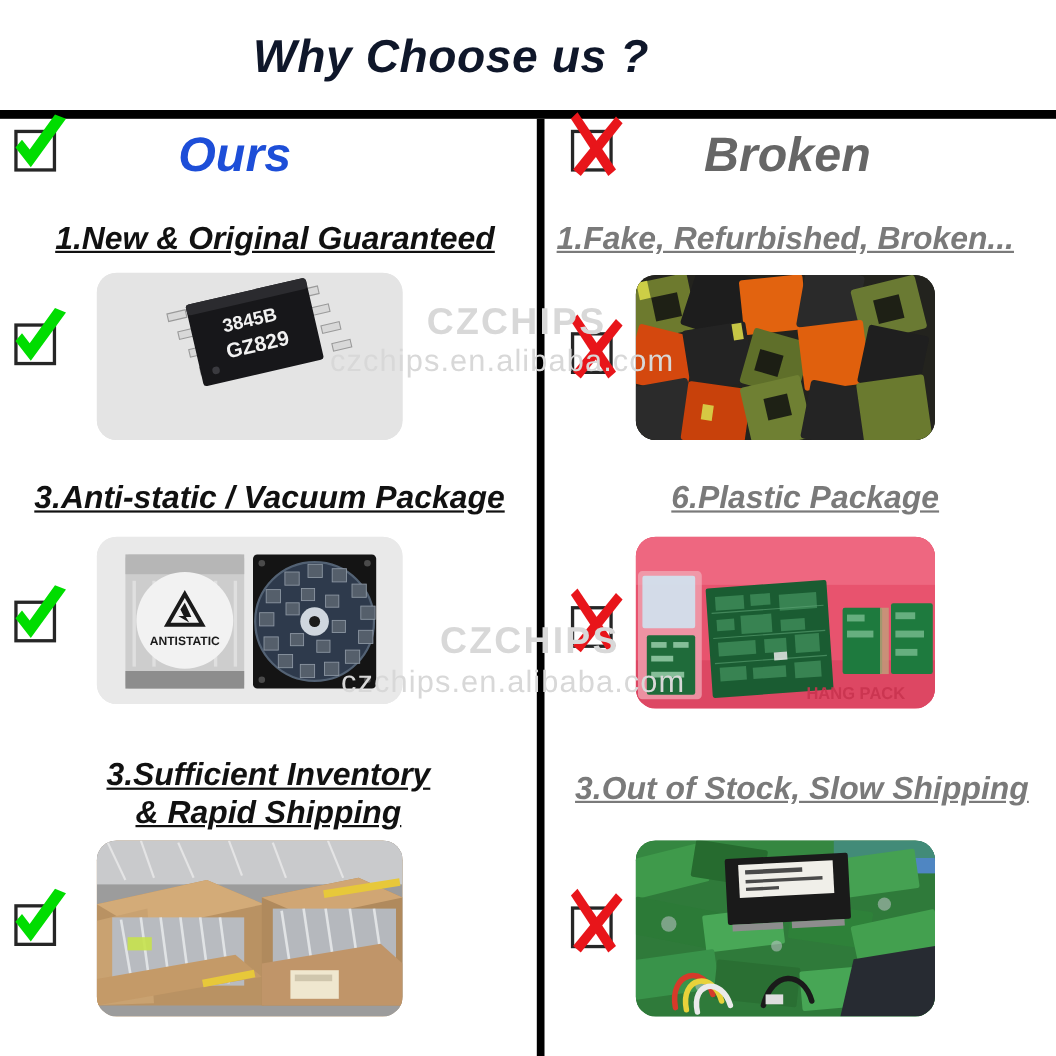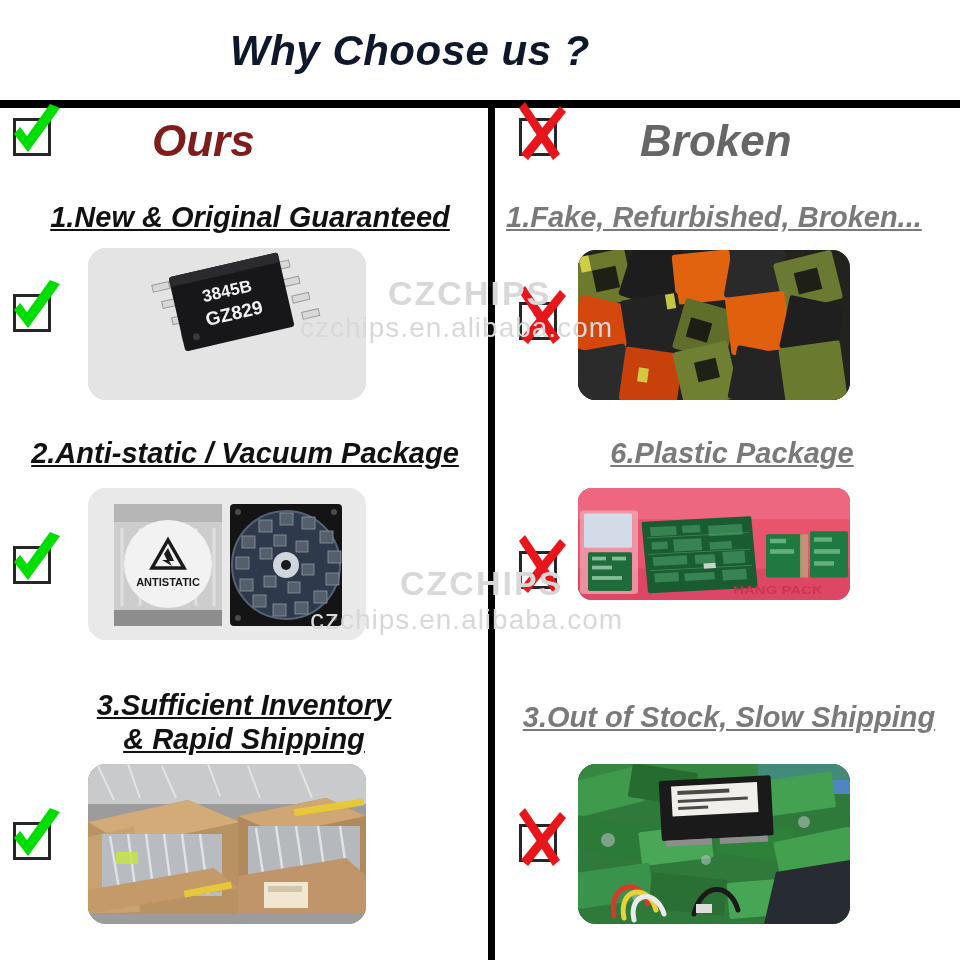--- a/index.html
+++ b/index.html
@@ -28,21 +28,21 @@
   }
   .vrule{
     position:absolute;left:488px;top:108px;width:7px;height:852px;background:#000;
   }
 
   
   .col-head{
     position:absolute;top:108px;height:66px;line-height:66px;
     font-size:44px;font-weight:bold;font-style:italic;
   }
-  .col-head.ours{left:152px;width:330px;color:#7f1d1d;text-align:left;}
+  .col-head.ours{left:162px;width:330px;color:#1d4ed8;text-align:left;}
   .col-head.other{left:640px;width:300px;color:#666666;text-align:left;}
 
   
   .markbox{position:absolute;width:46px;height:48px;}
   .markbox .box{
     position:absolute;left:3px;top:6px;width:38px;height:38px;
     border:3px solid #262626;box-sizing:border-box;background:transparent;
   }
   .markbox svg{position:absolute;left:-8px;top:-12px;width:62px;height:66px;overflow:visible;}
 
@@ -73,21 +73,21 @@
   .cap-r3{left:500px;top:700px;width:458px;text-align:center;}
 
   
   .photo{
     position:absolute;border-radius:18px;overflow:hidden;
   }
   .ph-l1{left:88px;top:248px;width:278px;height:152px;background:#e3e3e3;}
   .ph-l2{left:88px;top:488px;width:278px;height:152px;background:#e8e8e8;}
   .ph-l3{left:88px;top:764px;width:278px;height:160px;background:#b9a184;}
   .ph-r1{left:578px;top:250px;width:272px;height:150px;background:#2a2a22;}
-  .ph-r2{left:578px;top:488px;width:272px;height:112px;background:#e8536e;border-radius:14px;}
+  .ph-r2{left:578px;top:488px;width:272px;height:156px;background:#e8536e;}
   .ph-r3{left:578px;top:764px;width:272px;height:160px;background:#2f7a3a;}
 
   .photo svg{display:block;width:100%;height:100%;}
 
   
   .wm{
     position:absolute;color:#d8d8d8;font-weight:bold;
     letter-spacing:2px;pointer-events:none;white-space:nowrap;margin-top:16px;
   }
   .wm-brand1{left:388px;top:258px;font-size:34px;}
@@ -157,21 +157,21 @@
   <div class="markbox mk-r3-r">
     <div class="box"></div>
     <svg viewBox="0 0 62 66">
       <path d="M11 8 L17 2 L52 54 L45 60 Z" fill="#E8151A"></path>
       <path d="M52 6 L58 12 L20 60 L13 54 Z" fill="#E8151A"></path>
     </svg>
   </div>
 
   <div class="caption left  cap-l1">1.New &amp; Original Guaranteed</div>
   <div class="caption right cap-r1">1.Fake, Refurbished, Broken...</div>
-  <div class="caption left  cap-l2">2.Anti-static / Vacuum Package</div>
+  <div class="caption left  cap-l2">3.Anti-static / Vacuum Package</div>
   <div class="caption right cap-r2">6.Plastic Package</div>
   <div class="caption left  cap-l3">3.Sufficient Inventory
 &amp; Rapid Shipping</div>
   <div class="caption right cap-r3">3.Out of Stock, Slow Shipping</div>
 
   <div class="photo ph-l1">
     <svg viewBox="0 0 278 152" preserveAspectRatio="none">
       <rect width="278" height="152" fill="#e4e4e4"></rect>
       <g transform="translate(78,28) rotate(-13)">
         <g fill="#d8d8d8" stroke="#9a9a9a" stroke-width="1">

